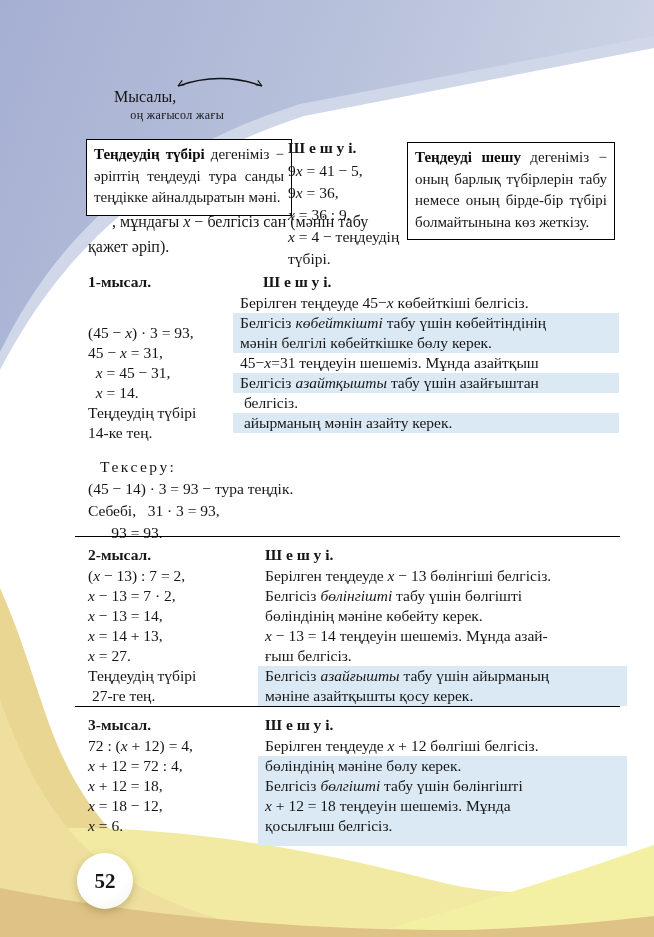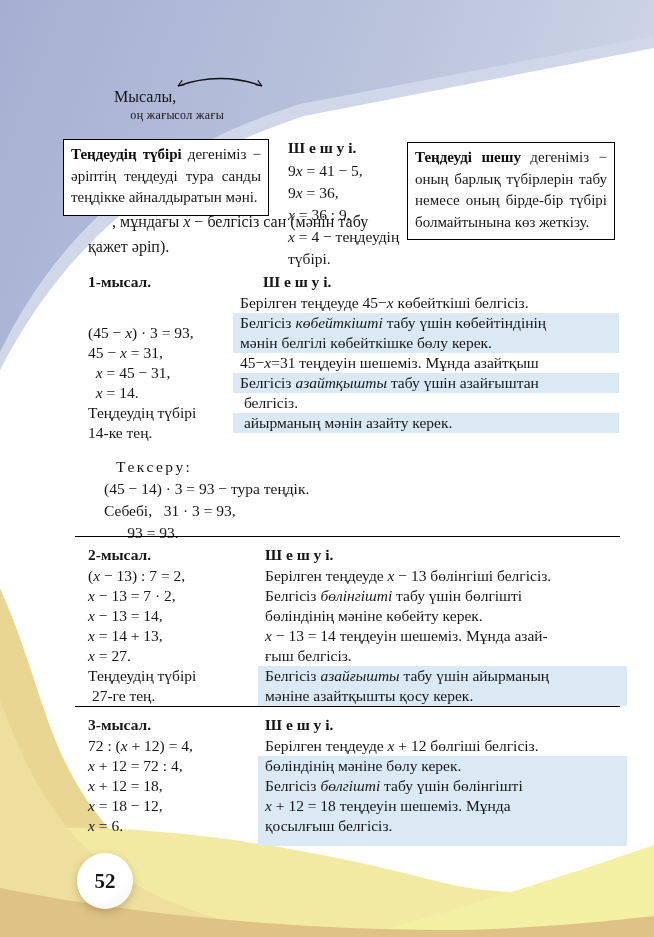--- a/index.html
+++ b/index.html
@@ -16,36 +16,36 @@
   .eq-part::after{content:"";position:absolute;left:1px;right:1px;bottom:-7px;height:5px;
     border-left:1px solid #222;border-right:1px solid #222;border-bottom:1px solid #222;}
   .brace-label{position:absolute;top:21px;font-size:12px;letter-spacing:.4px;white-space:nowrap;line-height:12px;}
   .brace-label.lhs{left:-2px;}
   .brace-label.rhs{left:calc(100% - 46px);}
   .arrow-svg{position:absolute;left:-2px;top:-15px;width:92px;height:15px;}
 
   
   .defbox{position:absolute;border:1.5px solid #000;padding:4px 7px 6px 7px;font-size:15px;
     line-height:21.5px;text-align:justify;box-sizing:border-box;background:#fff;}
-  .defbox.left{left:63px;top:139px;width:206px;}
+  .defbox.left{left:86px;top:139px;width:206px;}
   .defbox.right{left:407px;top:142px;width:208px;}
   .defsol{position:absolute;left:288px;top:137px;width:124px;font-size:15.5px;line-height:22px;}
   .defsol .title{font-weight:bold;margin-bottom:1px;}
   b{color:#0d0d0d;}
 
   
   .example{position:absolute;left:88px;width:532px;}
   .ex-title{position:absolute;top:0;font-weight:bold;font-size:15.5px;line-height:22px;white-space:nowrap;}
   .ex-lines{position:absolute;top:22px;font-size:15.5px;line-height:20px;}
   .lline,.rline{display:block;white-space:pre-wrap;}
   .rline.hl{background:#dbe9f5;margin:0 -7px;padding:0 7px;}
   .ex3 .rline.hl:last-child{padding-bottom:10px;margin-bottom:-10px;}
 
   
-  .check{position:absolute;left:104px;top:456px;font-size:15.5px;line-height:22px;}
+  .check{position:absolute;left:88px;top:456px;font-size:15.5px;line-height:22px;}
   .check .title{letter-spacing:2.5px;padding-left:12px;}
   .check .line{white-space:pre-wrap;display:block;}
 
   .divider{position:absolute;left:75px;width:545px;border-top:1.5px solid #000;}
 
   
   .page-num{position:absolute;left:77px;top:853px;width:56px;height:56px;border-radius:50%;
     background:radial-gradient(circle at 38% 30%,#ffffff 55%,#efefec 100%);
     box-shadow:0 3px 9px rgba(110,90,40,.35);display:flex;align-items:center;justify-content:center;
     font-size:21px;font-weight:bold;}

